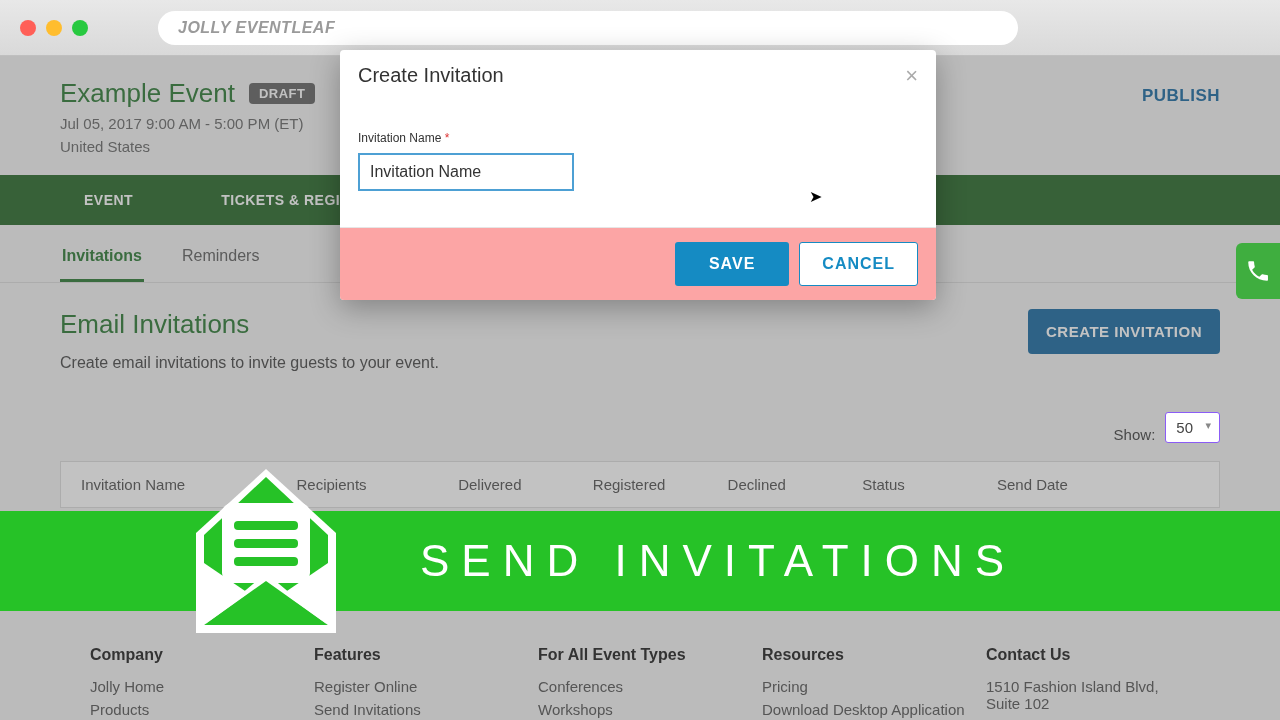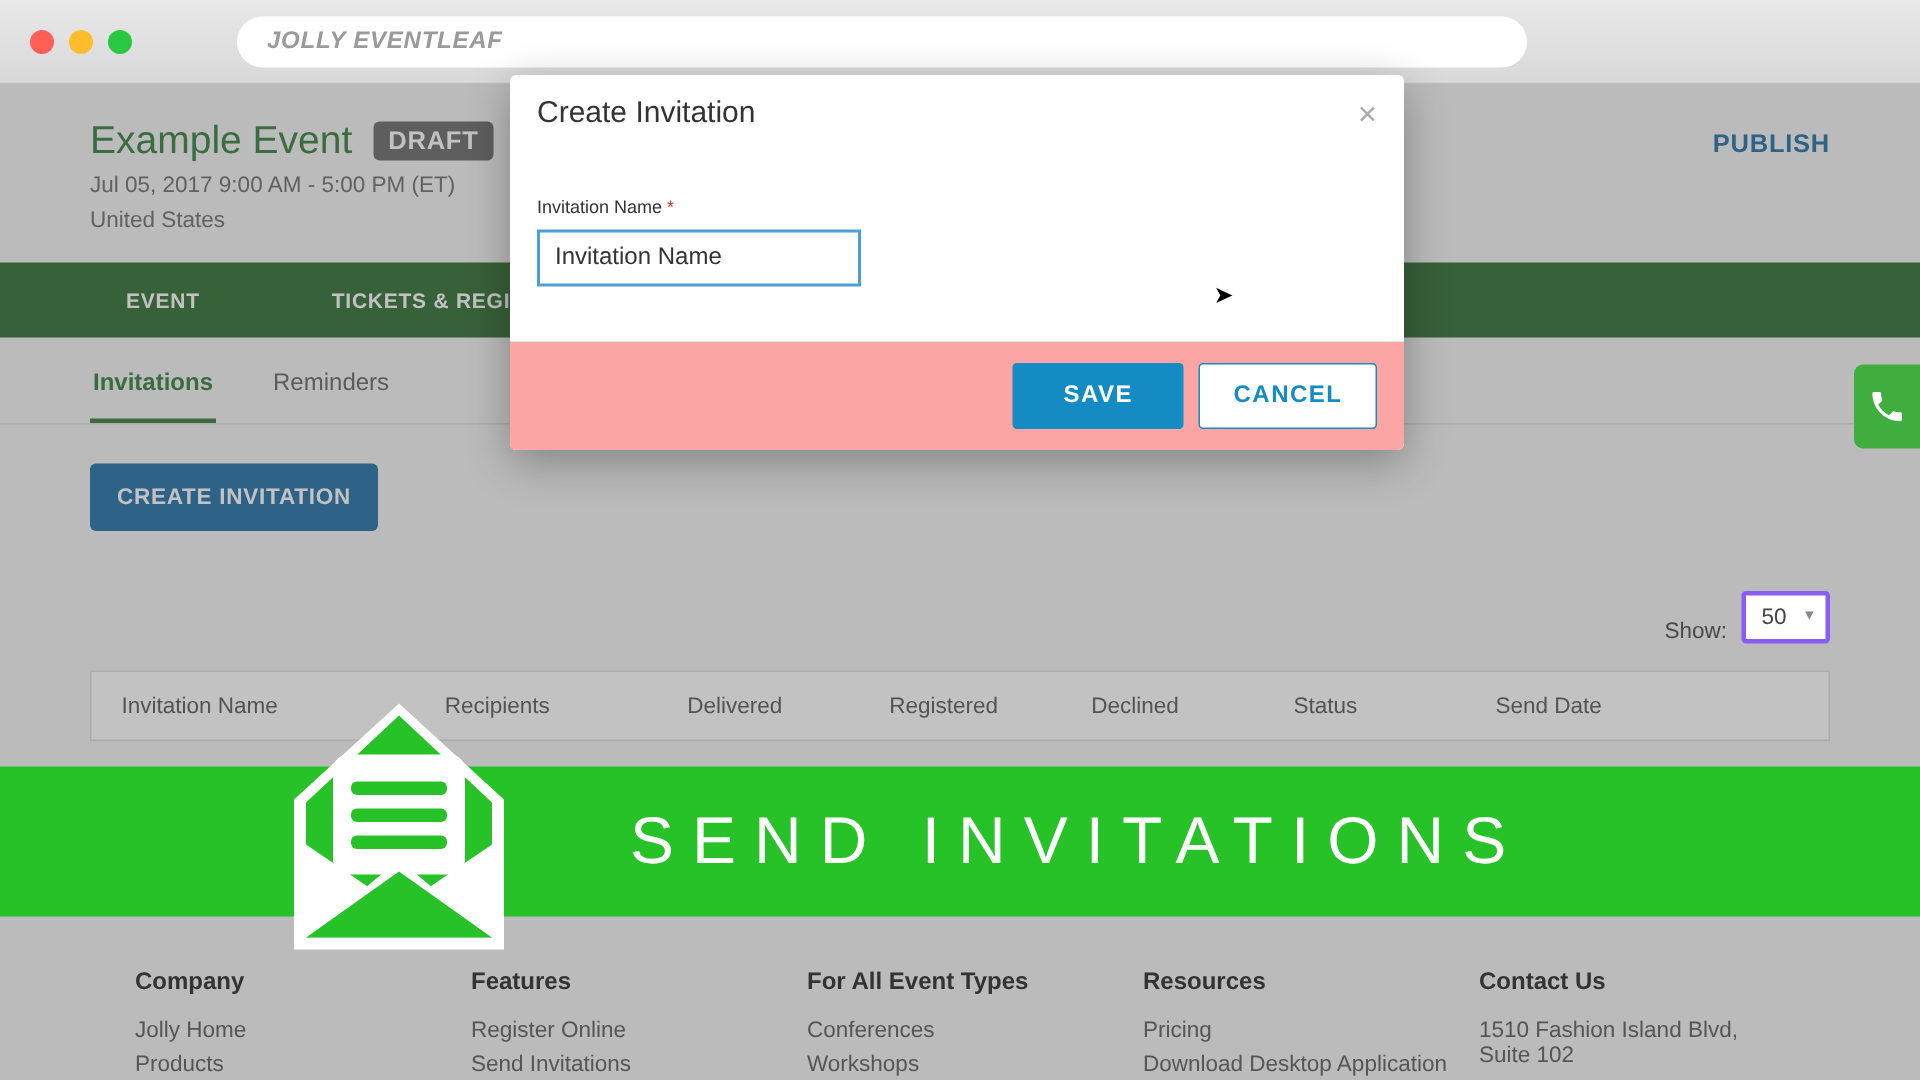--- a/index.html
+++ b/index.html
@@ -8,21 +8,21 @@
 
 .titlebar { height: 56px; background: linear-gradient(#e8e8e8,#d9d9d9); display: flex; align-items: center; padding: 0 20px; gap: 10px; border-bottom: 1px solid #bfbfbf; font-style: italic; }
 .tf-btn { width: 16px; height: 16px; border-radius: 50%; }
 .tf-red { background:#ff5f57; } .tf-yel { background:#ffbd2e; } .tf-grn { background:#28c940; }
 .search-pill { margin-left: 60px; flex:0 0 860px; background:#fff; border-radius:20px; height:34px; display:flex; align-items:center; padding:0 20px; color:#9a9a9a; font-weight:600; letter-spacing:.5px; font-size:16px; }
 
 
 .page-hdr { padding: 22px 60px 20px; display:flex; justify-content:space-between; align-items:flex-start; }
 .evt-title { display:flex; align-items:center; gap:14px; }
 .evt-title h1 { color:#2e7b36; font-weight:400; font-size:26px; }
-.badge-draft { background:#666; color:#fff; font-size:17px; font-weight:700; padding:3px 10px; border-radius:4px; letter-spacing:.5px; }
+.badge-draft { background:#666; color:#fff; font-size:13px; font-weight:700; padding:3px 10px; border-radius:4px; letter-spacing:.5px; }
 .evt-sub { color:#6a6a6a; font-size:15px; margin-top:6px; }
 .hdr-actions { display:flex; align-items:center; gap:22px; margin-top:8px; }
 .publish-link { color:#1d6ca3; font-weight:700; font-size:17px; letter-spacing:.5px; }
 .preview-btn { border:2px solid #1d6ca3; color:#1d6ca3; background:transparent; padding:10px 22px; font-weight:700; font-size:16px; letter-spacing:.5px; border-radius:4px; }
 
 
 .nav-green { background:#2a6b2c; height:50px; display:flex; align-items:center; padding:0 60px; gap:40px; }
 .nav-green .nav-item { color:#fff; font-weight:700; font-size:14px; letter-spacing:.5px; padding:16px 24px; }
 
 
@@ -32,21 +32,21 @@
 
 
 .section { padding: 26px 60px 0; }
 .sec-row { display:flex; justify-content:space-between; align-items:flex-start; }
 .sec-title { color:#2e7b36; font-weight:400; font-size:26px; }
 .sec-desc { color:#4a4a4a; margin-top:14px; font-size:16px; }
 .create-inv-btn { background:#1d6ca3; color:#fff; font-weight:700; font-size:15px; letter-spacing:.5px; padding:14px 18px; border:none; border-radius:4px; }
 
 
 .show-row { display:flex; justify-content:flex-end; align-items:flex-end; gap:10px; padding: 40px 60px 10px; font-size:15px; color:#444; }
-.show-select { border:3px solid #8b5cf6; border-radius:3px; padding:6px 26px 6px 10px; font-size:15px; background:#fff; position:relative; }
+.show-select { border:1px solid #8b5cf6; border-radius:3px; padding:6px 26px 6px 10px; font-size:15px; background:#fff; position:relative; }
 .show-select::after { content:"▾"; position:absolute; right:8px; color:#888; font-size:11px; }
 
 
 .tbl { margin: 8px 60px 0; border:1px solid #ddd; background:#fff; }
 .tbl-head { display:grid; grid-template-columns: 1.6fr 1.2fr 1fr 1fr 1fr 1fr 1.5fr; padding: 14px 20px; color:#555; font-size:15px; }
 
 
 .banner { position:absolute; left:0; right:0; top:511px; height:100px; background:#26c227; display:flex; align-items:center; }
 .banner-text { color:#fff; font-size:44px; font-weight:400; letter-spacing:12px; margin-left:420px; }
 .banner-icon { position:absolute; left:186px; top:-48px; width:160px; height:180px; }
@@ -108,20 +108,24 @@
   <div class="nav-item">TICKETS &amp; REGISTRATION</div>
 </div>
 
 <div class="subtabs">
   <div class="subtab active">Invitations</div>
   <div class="subtab">Reminders</div>
 </div>
 
 <div class="section">
   <div class="sec-row">
+    <div>
+      <div class="sec-title">Email Invitations</div>
+      <div class="sec-desc">Create email invitations to invite guests to your event.</div>
+    </div>
     <button class="create-inv-btn">CREATE INVITATION</button>
   </div>
 </div>
 
 <div class="show-row">
   <span>Show:</span>
   <div class="show-select">50</div>
 </div>
 
 <div class="tbl">

